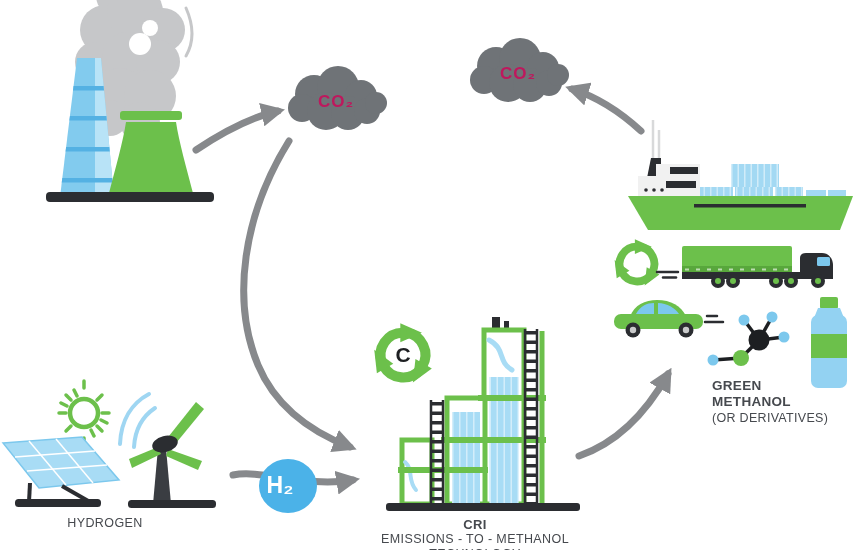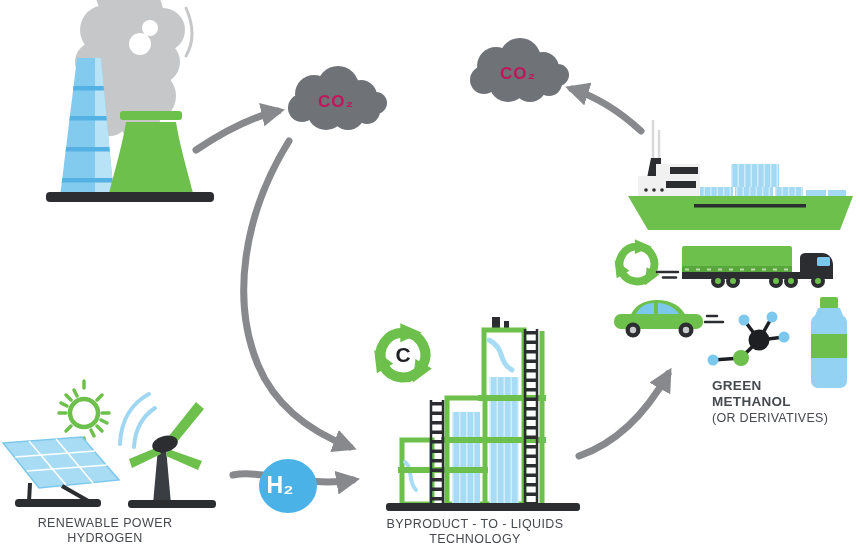--- a/index.html
+++ b/index.html
@@ -260,26 +260,26 @@
 
   <ellipse cx="288" cy="486" rx="29" ry="27" fill="#4bb2e8"></ellipse>
 </svg>
 
 <div class="lbl cloud-txt" style="left:289px;top:92px;width:94px;">CO₂</div>
 <div class="lbl cloud-txt" style="left:471px;top:64px;width:94px;">CO₂</div>
 <div class="lbl c-txt" style="left:385px;top:343px;width:36px;">C</div>
 <div class="lbl h2-txt" style="left:261px;top:472px;width:38px;">H₂</div>
 
 <div class="lbl cap" style="left:5px;top:516px;width:200px;">
-  <div>RENEWABLE POWER</div>
   <div>HYDROGEN</div>
 </div>
 
 <div class="lbl cap" style="left:370px;top:517px;width:210px;">
-  <div>BYPRODUCT - TO - LIQUIDS</div>
+  <div class="bold">CRI</div>
+  <div>EMISSIONS - TO - METHANOL</div>
   <div>TECHNOLOGY</div>
 </div>
 
 <div class="lbl meth" style="left:712px;top:378px;width:150px;">
   <div class="bold">GREEN</div>
   <div class="bold">METHANOL</div>
   <div>(OR DERIVATIVES)</div>
 </div>
 </div>
 

